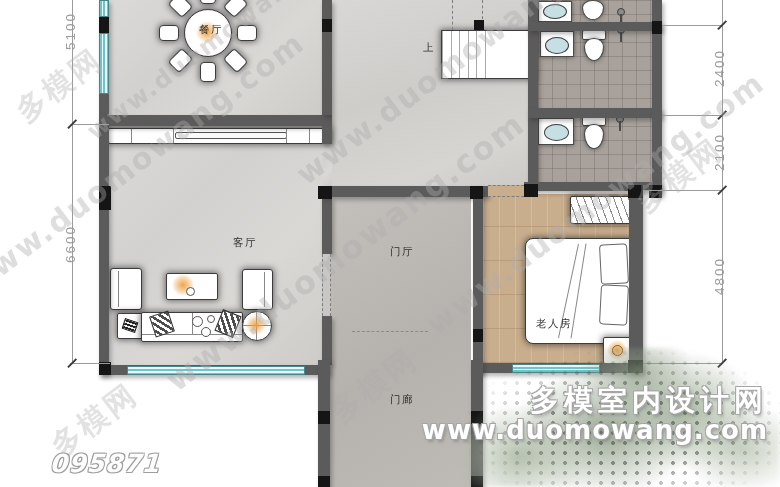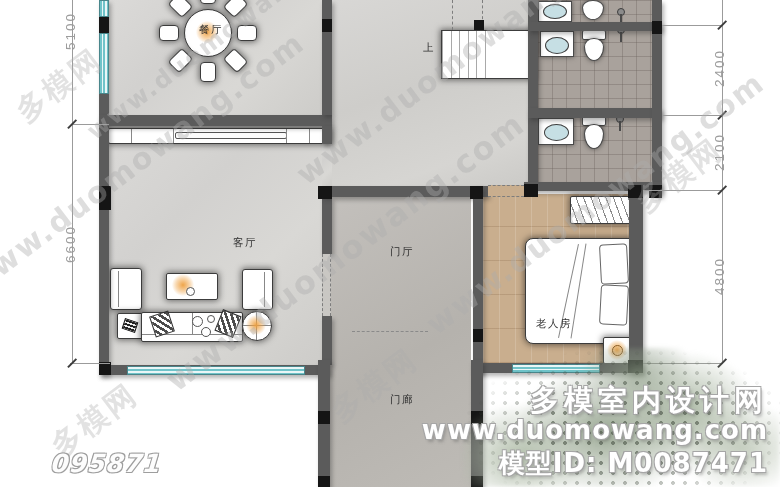--- a/index.html
+++ b/index.html
@@ -269,17 +269,16 @@
   <div class="wm" style="left:300px;top:160px;">www.duomowang.com</div>
   <div class="wm" style="left:430px;top:310px;">www.duomowang.com</div>
   <div class="wm" style="left:90px;top:120px;font-size:24px;">www.duomowang.com</div>
   <div class="stamp" style="left:20px;top:95px;">多模网</div>
   <div class="stamp" style="left:55px;top:430px;">多模网</div>
   <div class="stamp" style="left:335px;top:395px;">多模网</div>
   <div class="stamp" style="left:640px;top:185px;">多模网</div>
 
   <div class="brand" style="top:381px;font-size:29px;letter-spacing:5px;">多模室内设计网</div>
   <div class="brand" style="top:415px;font-size:26px;letter-spacing:1px;">www.duomowang.com</div>
-  <div class="brand" style="top:446px;font-size:26px;letter-spacing:1px;">模型ID: M0087471</div>
 
   <div class="planid">095871</div>
 
 </div>
 
 </body></html>

